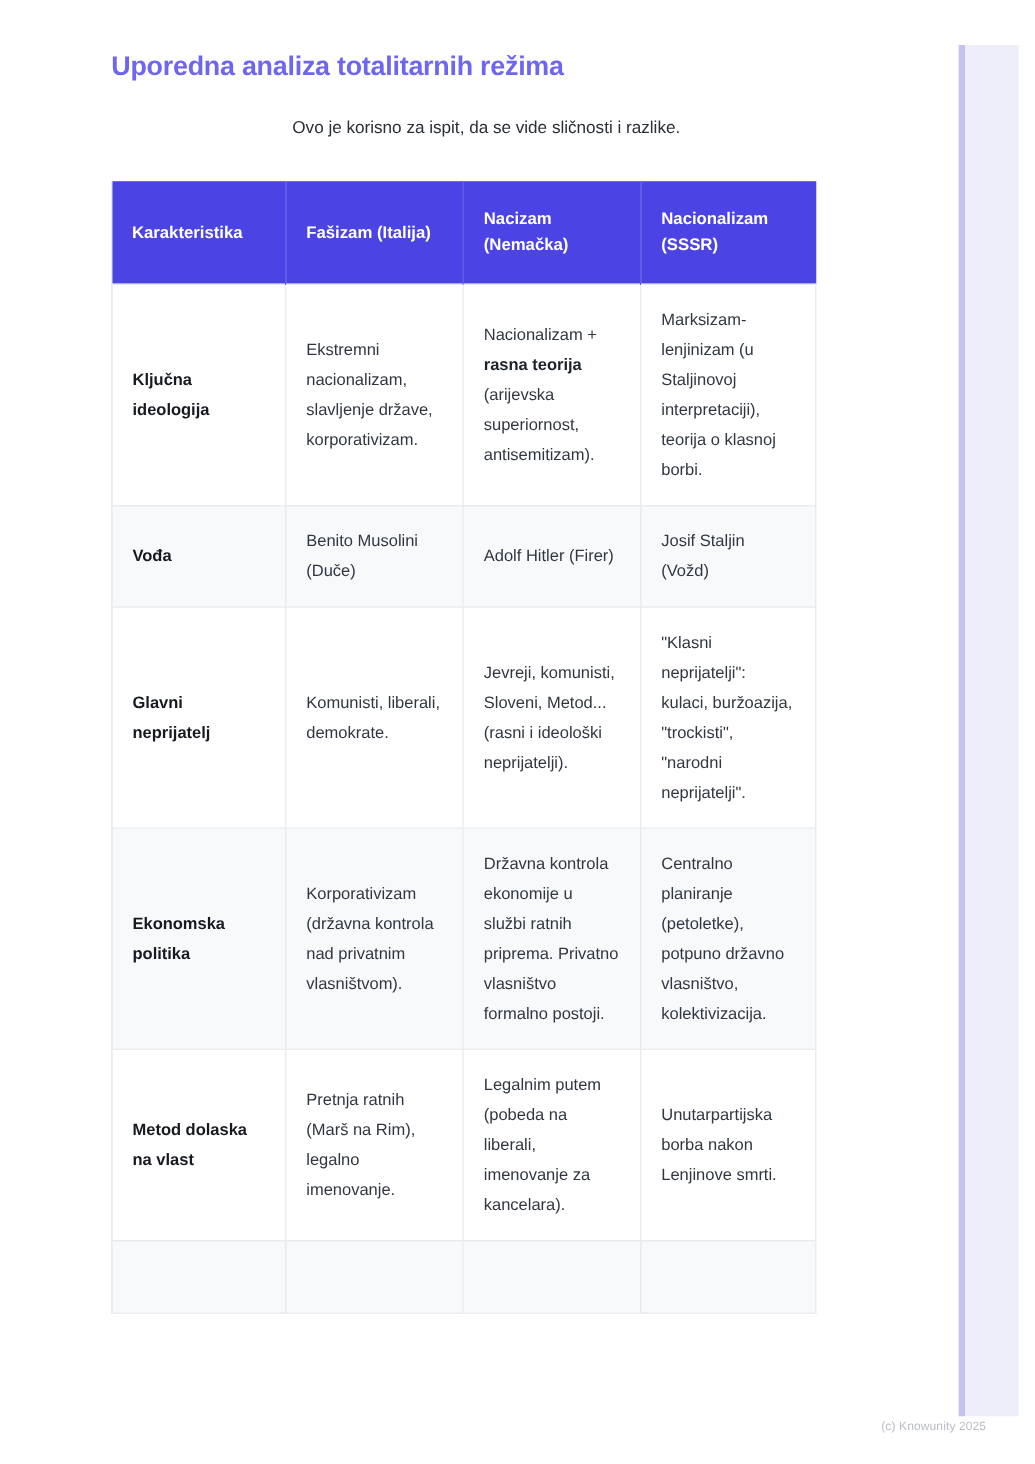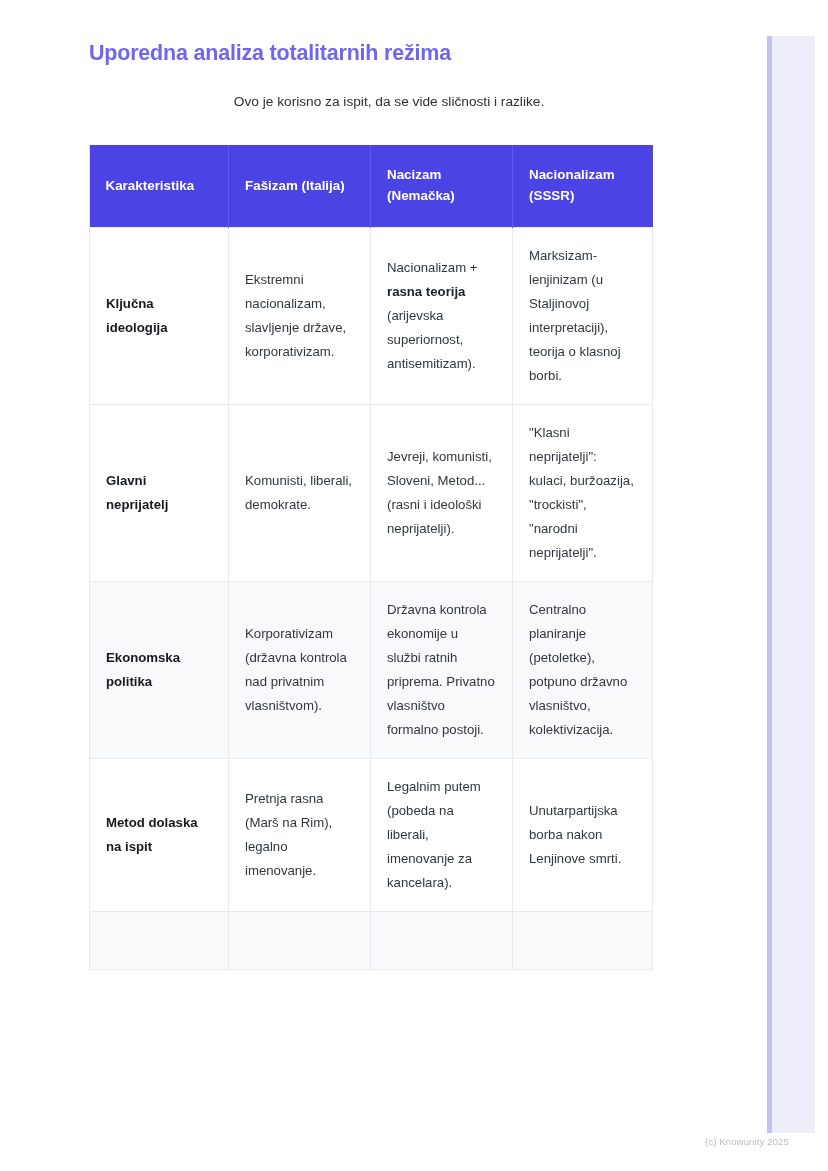--- a/index.html
+++ b/index.html
@@ -166,38 +166,44 @@
         </thead>
         <tbody>
 
           <tr>
             <td class="rowhead">Ključna ideologija</td>
             <td>Ekstremni nacionalizam, slavljenje države, korporativizam.</td>
             <td><span>Nacionalizam + </span><b>rasna teorija</b><span> (arijevska superiornost, antisemitizam).</span></td>
             <td>Marksizam-lenjinizam (u Staljinovoj interpretaciji), teorija o klasnoj borbi.</td>
           </tr>
 
+          <tr class="striped">
+            <td class="rowhead">Vođa</td>
+            <td>Benito Musolini (Duče)</td>
+            <td>Adolf Hitler (Firer)</td>
+            <td>Josif Staljin (Vožd)</td>
+          </tr>
 
           <tr>
             <td class="rowhead">Glavni neprijatelj</td>
             <td>Komunisti, liberali, demokrate.</td>
             <td>Jevreji, komunisti, Sloveni, Metod... (rasni i ideološki neprijatelji).</td>
             <td>"Klasni neprijatelji": kulaci, buržoazija, "trockisti", "narodni neprijatelji".</td>
           </tr>
 
           <tr class="striped">
             <td class="rowhead">Ekonomska politika</td>
             <td>Korporativizam (državna kontrola nad privatnim vlasništvom).</td>
             <td>Državna kontrola ekonomije u službi ratnih priprema. Privatno vlasništvo formalno postoji.</td>
             <td>Centralno planiranje (petoletke), potpuno državno vlasništvo, kolektivizacija.</td>
           </tr>
 
           <tr>
-            <td class="rowhead">Metod dolaska na ispit</td>
-            <td>Pretnja rasna (Marš na Rim), legalno imenovanje.</td>
+            <td class="rowhead">Metod dolaska na vlast</td>
+            <td>Pretnja ratnih (Marš na Rim), legalno imenovanje.</td>
             <td>Legalnim putem (pobeda na liberali, imenovanje za kancelara).</td>
             <td>Unutarpartijska borba nakon Lenjinove smrti.</td>
           </tr>
 
           <tr class="striped partial">
             <td class="rowhead"></td>
             <td></td>
             <td></td>
             <td></td>
           </tr>

